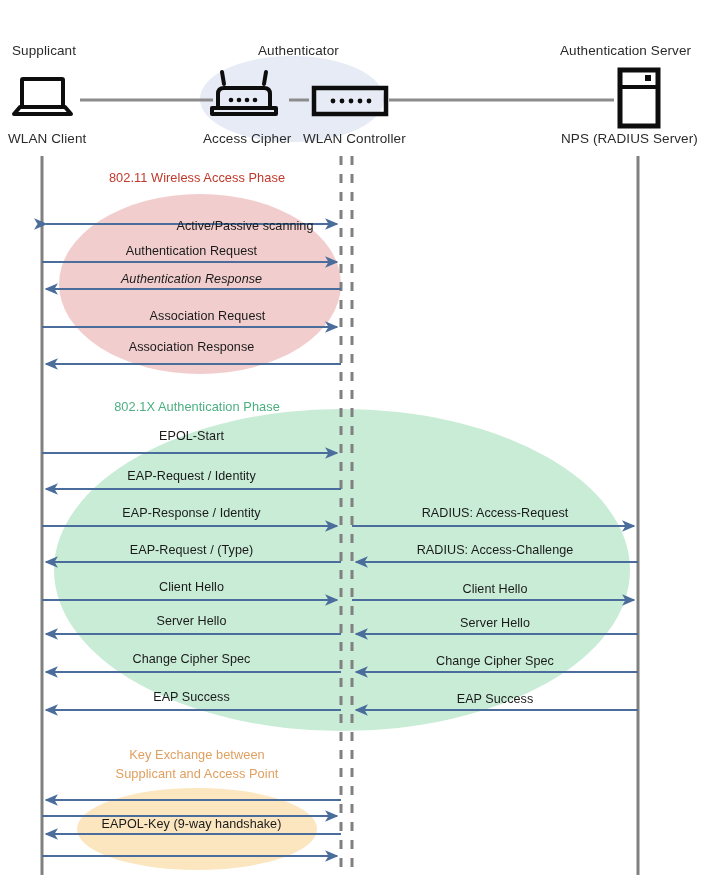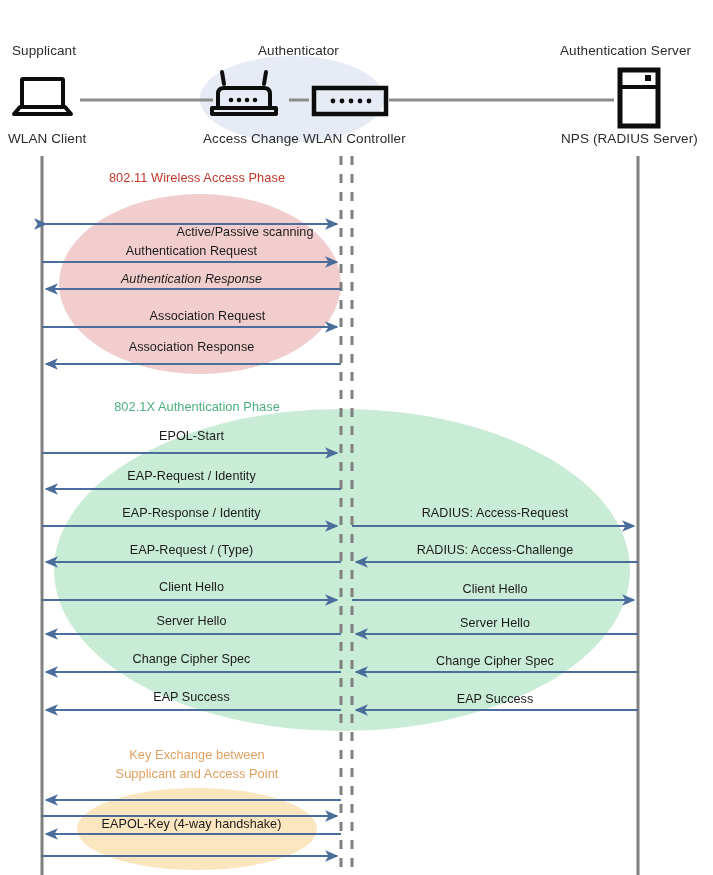--- a/index.html
+++ b/index.html
@@ -187,47 +187,47 @@
       <line x1="638" y1="648" x2="356" y2="648" marker-end="url(#ahL)"></line>
       <line x1="638" y1="686" x2="356" y2="686" marker-end="url(#ahL)"></line>
     </g>
   </svg>
 
   <div class="role-title" style="left:12px;  top:19px;">Supplicant</div>
   <div class="role-title" style="left:258px; top:19px;">Authenticator</div>
   <div class="role-title" style="left:560px; top:19px;">Authentication Server</div>
 
   <div class="role-caption" style="left:8px;   top:107px;">WLAN Client</div>
-  <div class="role-caption" style="left:203px; top:107px;">Access Change</div>
+  <div class="role-caption" style="left:203px; top:107px;">Access Cipher</div>
   <div class="role-caption" style="left:303px; top:107px;">WLAN Controller</div>
   <div class="role-caption" style="left:561px; top:107px;">NPS (RADIUS Server)</div>
 
   <div class="phase-title" style="left:52px; top:146px; width:290px; color:#c0392b;">802.11 Wireless Access Phase</div>
 
   <div class="phase-title" style="left:52px; top:375px; width:290px; color:#4caf80;">802.1X Authentication Phase</div>
 
   <div class="phase-title two-line" style="left:62px; top:721px; width:270px; color:#e0a060;">
     <span>Key Exchange between</span><br>
     <span>Supplicant and Access Point</span>
   </div>
 
-  <div class="msg-label" style="left:44px; top:201px;  width:354px;padding-left:24px;">Active/Passive scanning</div>
+  <div class="msg-label" style="left:44px; top:195px;  width:354px;padding-left:24px;">Active/Passive scanning</div>
   <div class="msg-label" style="left:44px; top:220px;  width:295px;">Authentication Request</div>
   <div class="msg-label" style="left:44px; top:248px;  width:295px;font-style:italic;">Authentication Response</div>
   <div class="msg-label" style="left:44px; top:285px;  width:295px;padding-left:16px;">Association Request</div>
   <div class="msg-label" style="left:44px; top:316px;  width:295px;">Association Response</div>
   <div class="msg-label" style="left:44px; top:445px;  width:295px;">EAP-Request / Identity</div>
   <div class="msg-label" style="left:44px; top:405px;  width:295px;">EPOL-Start</div>
   <div class="msg-label" style="left:44px; top:482px;  width:295px;">EAP-Response / Identity</div>
   <div class="msg-label" style="left:44px; top:519px;  width:295px;">EAP-Request / (Type)</div>
   <div class="msg-label" style="left:44px; top:556px;  width:295px;">Client Hello</div>
   <div class="msg-label" style="left:44px; top:590px;  width:295px;">Server Hello</div>
   <div class="msg-label" style="left:44px; top:628px;  width:295px;">Change Cipher Spec</div>
   <div class="msg-label" style="left:44px; top:666px;  width:295px;">EAP Success</div>
-  <div class="msg-label" style="left:44px; top:793px;  width:295px;">EAPOL-Key (4-way handshake)</div>
+  <div class="msg-label" style="left:44px; top:793px;  width:295px;">EAPOL-Key (9-way handshake)</div>
 
   <div class="msg-label" style="left:354px; top:482px; width:282px;">RADIUS: Access-Request</div>
   <div class="msg-label" style="left:354px; top:519px; width:282px;">RADIUS: Access-Challenge</div>
   <div class="msg-label" style="left:354px; top:558px; width:282px;">Client Hello</div>
   <div class="msg-label" style="left:354px; top:592px; width:282px;">Server Hello</div>
   <div class="msg-label" style="left:354px; top:630px; width:282px;">Change Cipher Spec</div>
   <div class="msg-label" style="left:354px; top:668px; width:282px;">EAP Success</div>
 
 </div>
 

